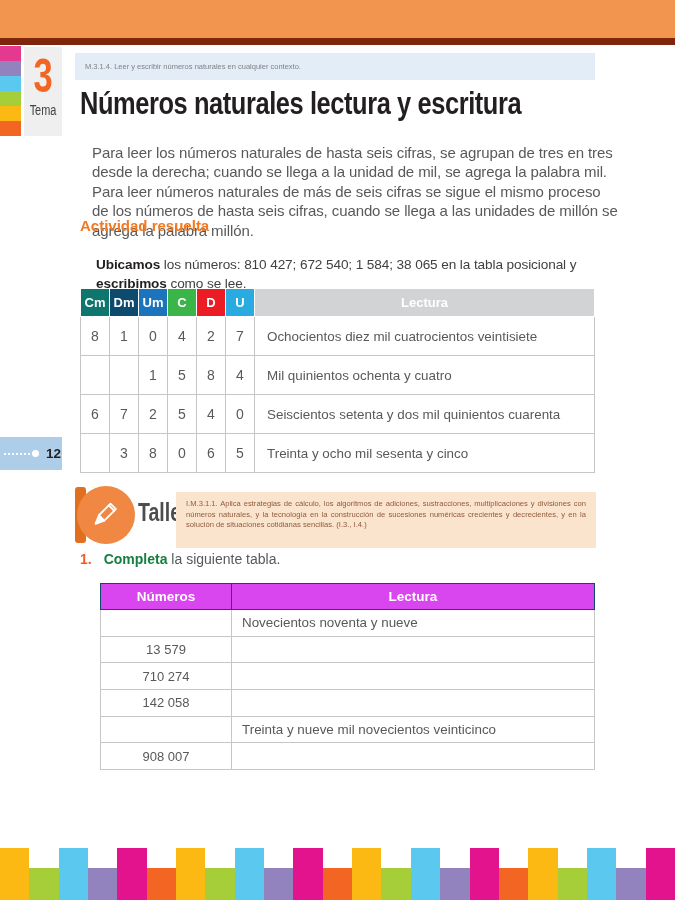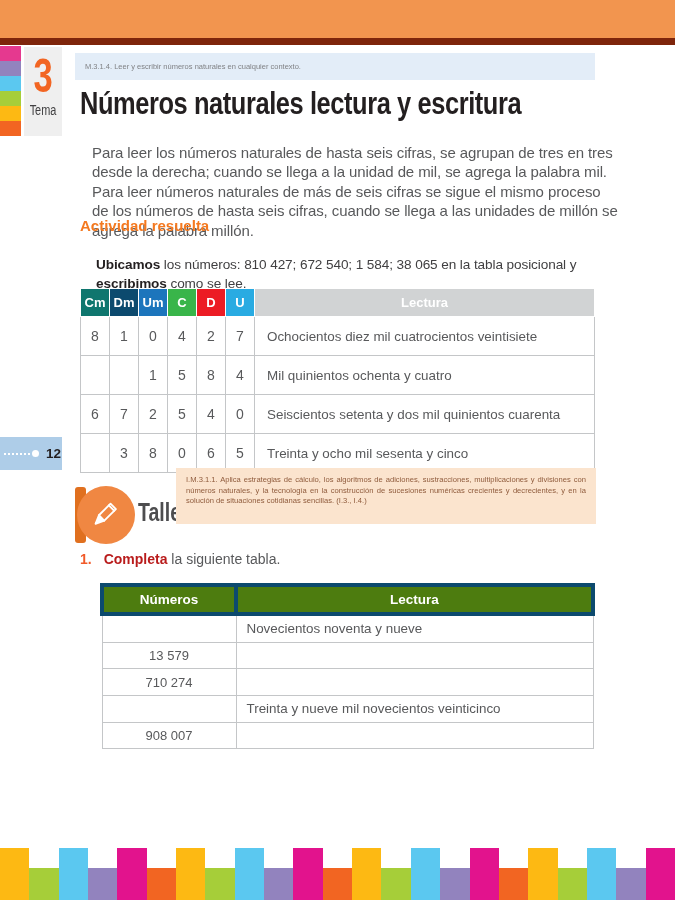--- a/index.html
+++ b/index.html
@@ -51,32 +51,32 @@
   .dot{width:7px;height:7px;border-radius:50%;background:#fff;margin-left:2px;}
   .pnum{font-size:13.5px;color:#231F20;font-weight:bold;margin-left:7px;}
 
   
   .taller-badge{position:absolute;left:75px;top:486px;width:58px;height:58px;}
   .taller-strip{position:absolute;left:0;top:1px;width:11px;height:56px;background:#E0701F;border-radius:3px;}
   .taller-circle{position:absolute;left:2px;top:0;width:58px;height:58px;border-radius:50%;background:#F08742;
                  display:flex;align-items:center;justify-content:center;}
   .taller-label{position:absolute;left:138px;top:497px;font-size:26px;color:#4D4D4F;font-weight:bold;
                 transform:scaleX(0.75);transform-origin:left center;}
-  .taller-box{position:absolute;left:176px;top:468px;width:420px;height:56px;background:#FBE4CE;
+  .taller-box{position:absolute;left:176px;top:492px;width:420px;height:56px;background:#FBE4CE;
               color:#8F5B3C;font-size:7.6px;line-height:10.6px;padding:7px 10px;box-sizing:border-box;
               text-align:justify;}
 
   
   .exercise{position:absolute;left:80px;top:551px;margin:0;font-size:14px;color:#58595B;}
   .exnum{color:#F15A29;font-weight:bold;margin-right:12px;}
-  .exercise b{color:#b91c1c;}
+  .exercise b{color:#15803d;}
 
   .ex-table{position:absolute;left:100px;top:583px;width:495px;border-collapse:collapse;table-layout:fixed;}
-  .ex-table th{height:25px;background:#4d7c0f;color:#fff;font-size:13.5px;font-weight:bold;
-               border:4px solid #0c4a6e;padding:0;}
+  .ex-table th{height:25px;background:#d946ef;color:#fff;font-size:13.5px;font-weight:bold;
+               border:1px solid #0c4a6e;padding:0;}
   .ex-table th.col-num{width:130px;}
   .ex-table td{height:25.7px;border:1px solid #C4C6C8;font-size:13px;color:#58595B;padding:0;}
   .ex-table td.numero{text-align:center;}
   .ex-table td.lectura{text-align:left;padding-left:10px;font-size:13.4px;}
 
   
   .footer{position:absolute;left:0;bottom:0;width:675px;height:52px;display:flex;align-items:flex-end;}
   .footer .bar{flex:1;}
   .footer .tall{height:52px;}
   .footer .short{height:32px;}
@@ -206,20 +206,24 @@
         </tr>
         <tr>
           <td class="numero">13 579</td>
           <td class="lectura"></td>
         </tr>
         <tr>
           <td class="numero">710 274</td>
           <td class="lectura"></td>
         </tr>
         <tr>
+          <td class="numero">142 058</td>
+          <td class="lectura"></td>
+        </tr>
+        <tr>
           <td class="numero"></td>
           <td class="lectura">Treinta y nueve mil novecientos veinticinco</td>
         </tr>
         <tr>
           <td class="numero">908 007</td>
           <td class="lectura"></td>
         </tr>
       </tbody>
   </table>
 

